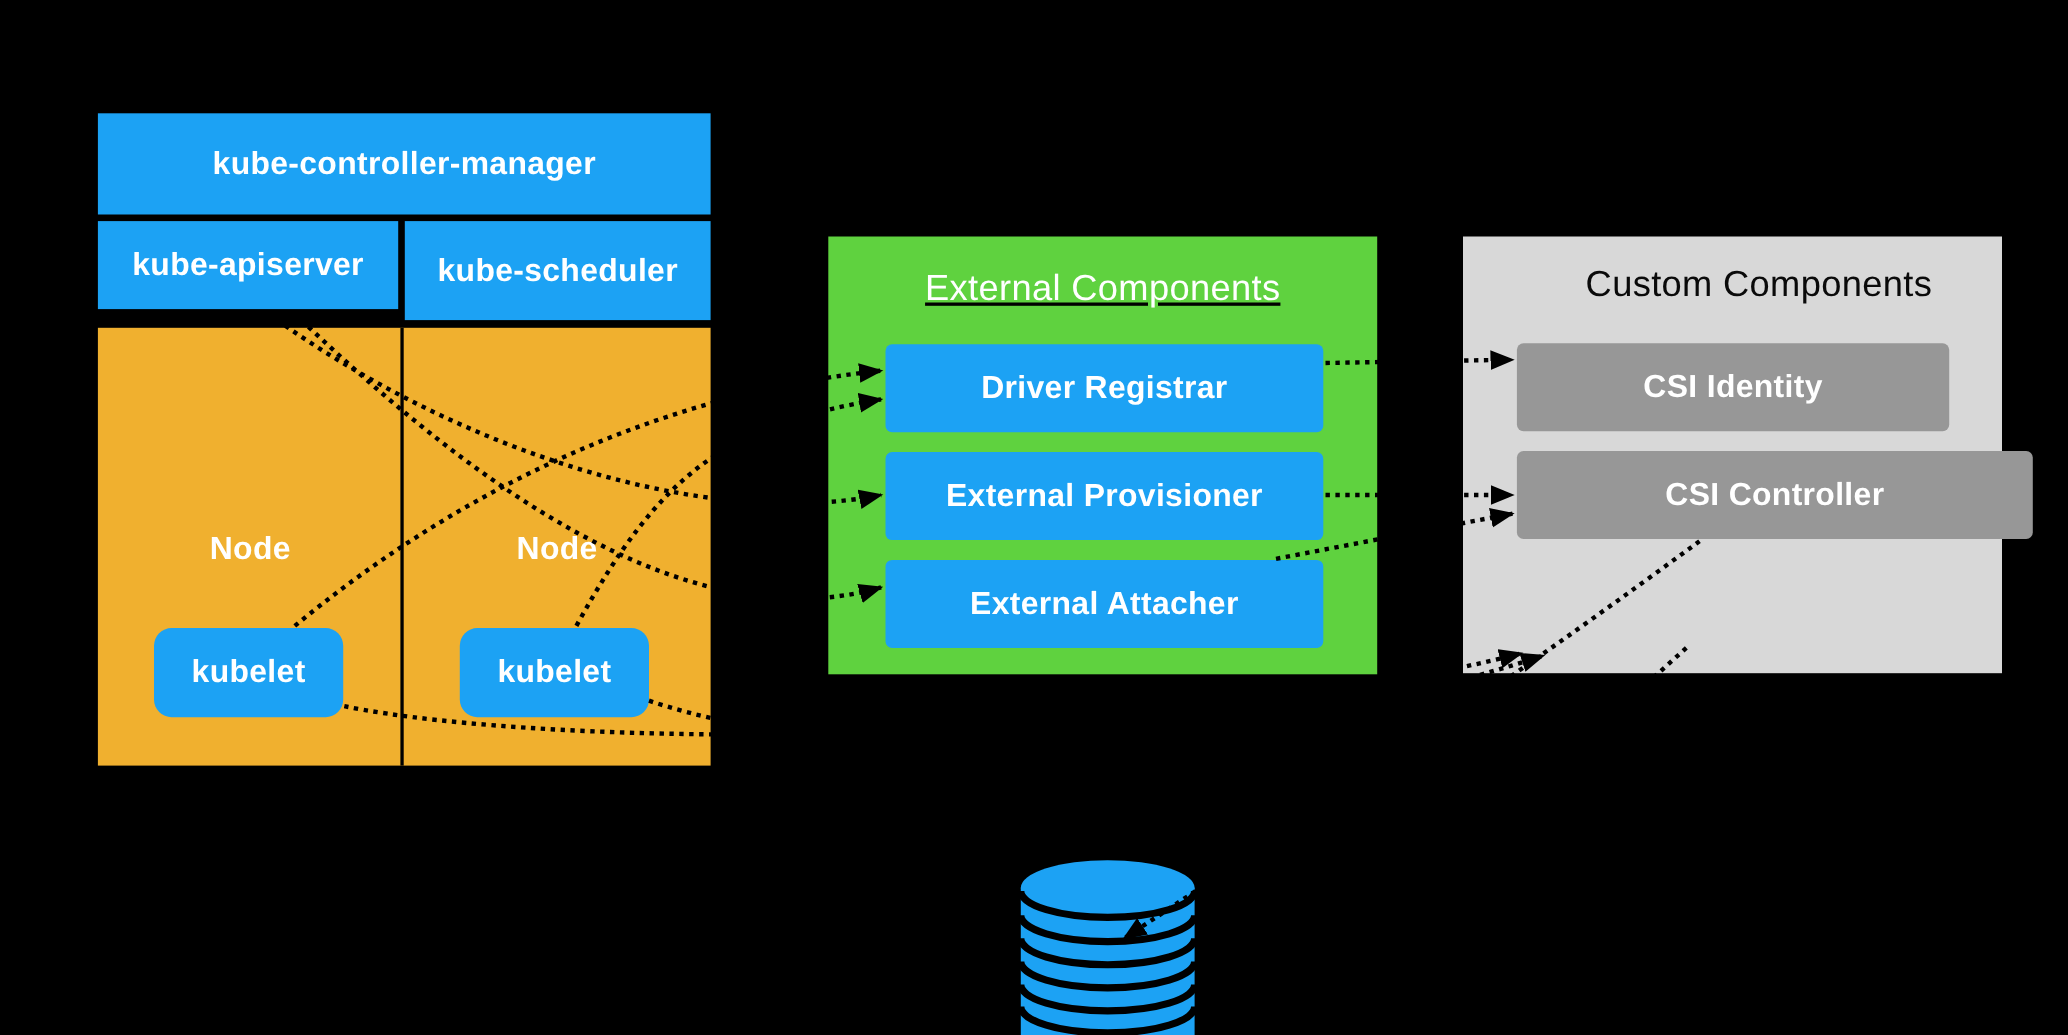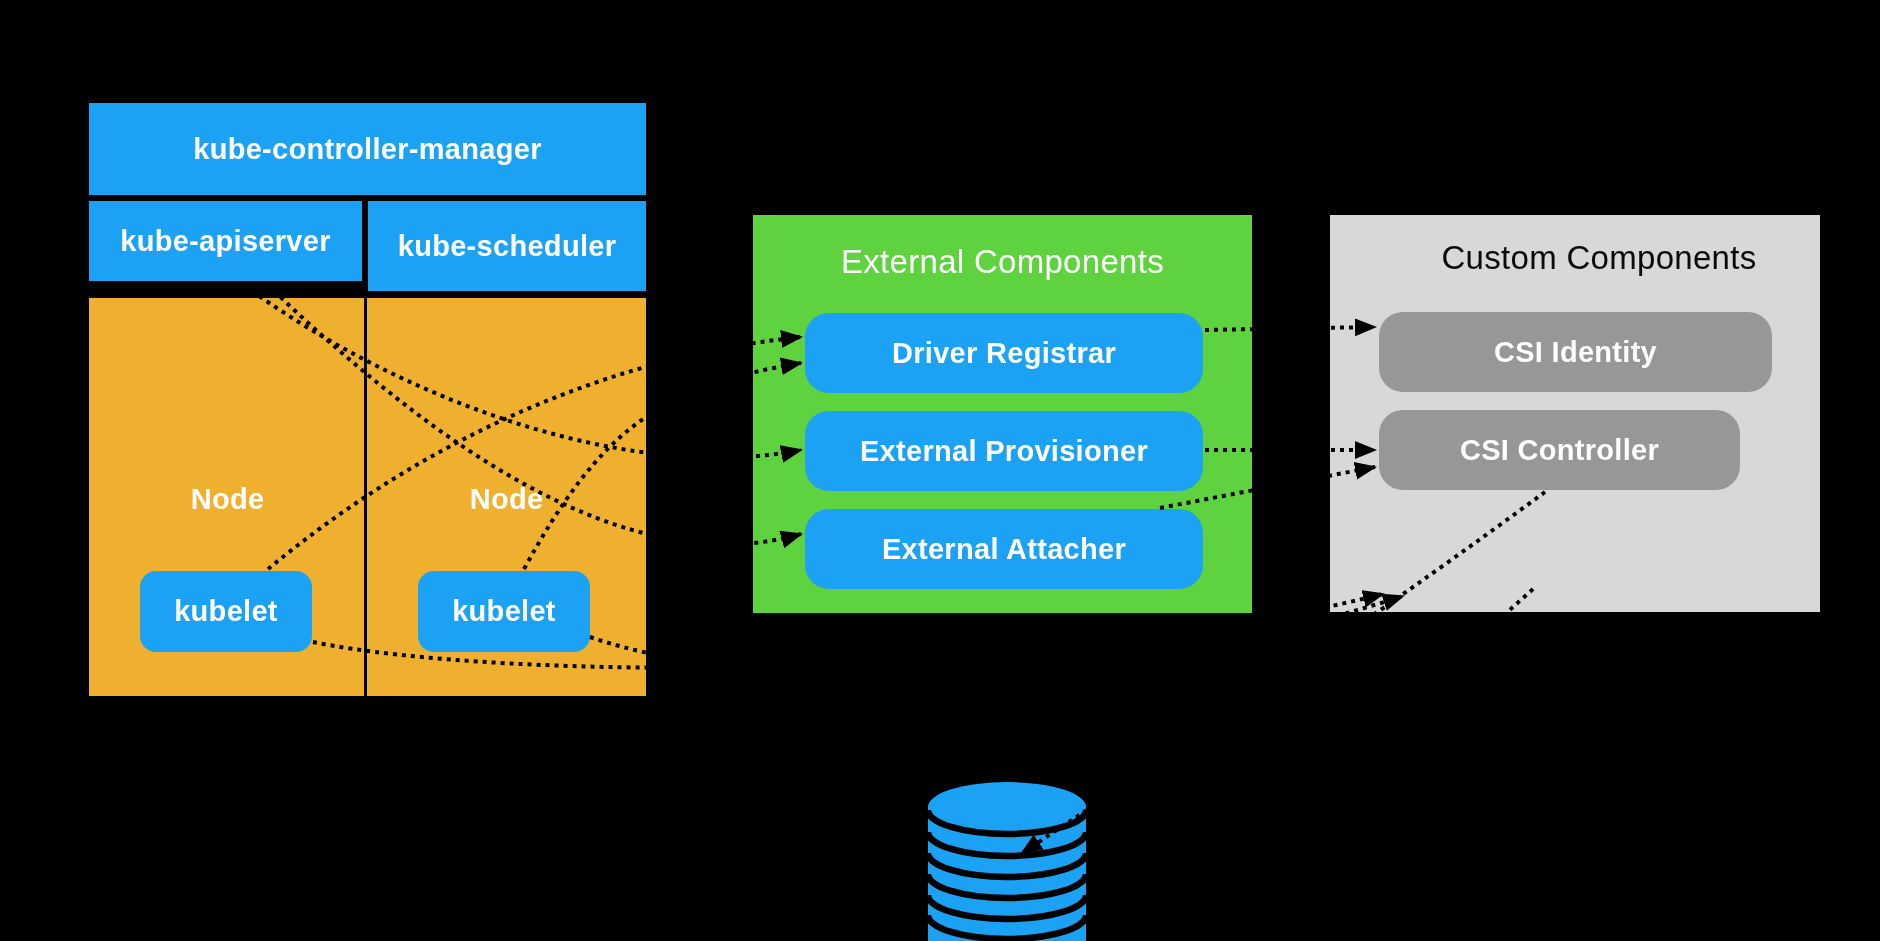--- a/index.html
+++ b/index.html
@@ -7,21 +7,21 @@
          font-family:"Liberation Sans", sans-serif;}
   .box{position:absolute;display:flex;align-items:center;justify-content:center;
        box-sizing:border-box;}
   .lbl{color:#fff;font-size:29px;font-weight:700;letter-spacing:0.3px;white-space:nowrap;}
   .title{font-size:33px;font-weight:400;letter-spacing:0.3px;white-space:nowrap;}
   .blue{background:#1CA2F4;}
   .orange{background:#F0B02F;}
   .green{background:#5FD23F;}
   .lgray{background:#D8D8D8;}
   .dgray{background:#979797;}
-  .rounded16{border-radius:24px;}
+  .rounded16{border-radius:6px;}
   .rounded20{border-radius:16px;}
   #overlay{position:absolute;left:0;top:0;z-index:10;pointer-events:none;}
 </style>
 </head>
 <body>
 
 <div id="stage">
 
   <div class="box blue" style="left:89px;top:103px;width:557px;height:92px;">
     <span class="lbl">kube-controller-manager</span>
@@ -46,41 +46,41 @@
   </div>
 
   <div class="box blue rounded20" style="left:140px;top:571px;width:172px;height:81px;">
     <span class="lbl">kubelet</span>
   </div>
   <div class="box blue rounded20" style="left:418px;top:571px;width:172px;height:81px;">
     <span class="lbl">kubelet</span>
   </div>
 
   <div class="box green" style="left:753px;top:215px;width:499px;height:398px;"></div>
-  <div class="box" style="left:753px;top:242px;width:499px;height:40px;">
+  <div class="box" style="left:753px;top:242px;width:499px;height:40px;text-decoration:underline;">
     <span class="lbl title">External Components</span>
   </div>
   <div class="box blue rounded16" style="left:805px;top:313px;width:398px;height:80px;">
     <span class="lbl">Driver Registrar</span>
   </div>
   <div class="box blue rounded16" style="left:805px;top:411px;width:398px;height:80px;">
     <span class="lbl">External Provisioner</span>
   </div>
   <div class="box blue rounded16" style="left:805px;top:509px;width:398px;height:80px;">
     <span class="lbl">External Attacher</span>
   </div>
 
   <div class="box lgray" style="left:1330px;top:215px;width:490px;height:397px;"></div>
   <div class="box" style="left:1330px;top:238px;width:490px;height:40px;">
     <span class="lbl title" style="color:#0A0A0A;margin-left:48px;">Custom Components</span>
   </div>
   <div class="box dgray rounded16" style="left:1379px;top:312px;width:393px;height:80px;">
     <span class="lbl">CSI Identity</span>
   </div>
-  <div class="box dgray rounded16" style="left:1379px;top:410px;width:361px;height:80px;">
+  <div class="box dgray rounded16" style="left:1379px;top:410px;width:469px;height:80px;">
     <span class="lbl">CSI Controller</span>
   </div>
 
   <svg id="overlay" width="1880" height="941" viewBox="0 0 1880 941">
     <defs>
       <marker id="ah" markerUnits="userSpaceOnUse" markerWidth="24" markerHeight="20" refX="20" refY="9" orient="auto">
         <path d="M0,0 L22,9 L0,18 Z" fill="#000"></path>
       </marker>
     </defs>
 

